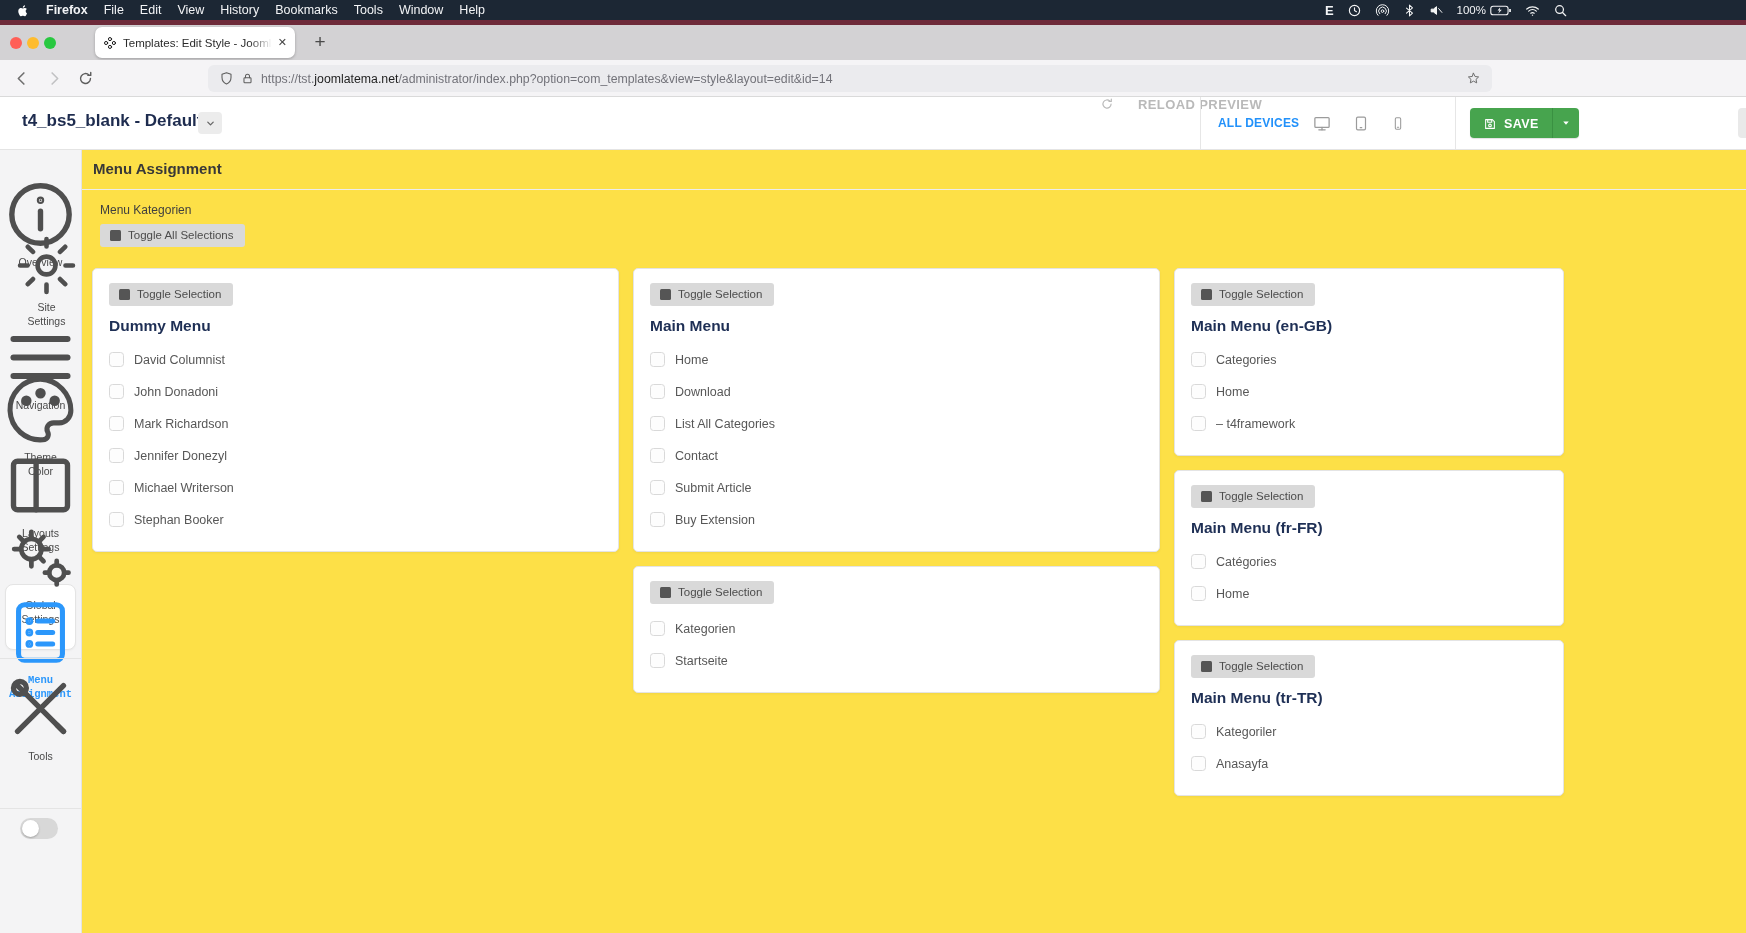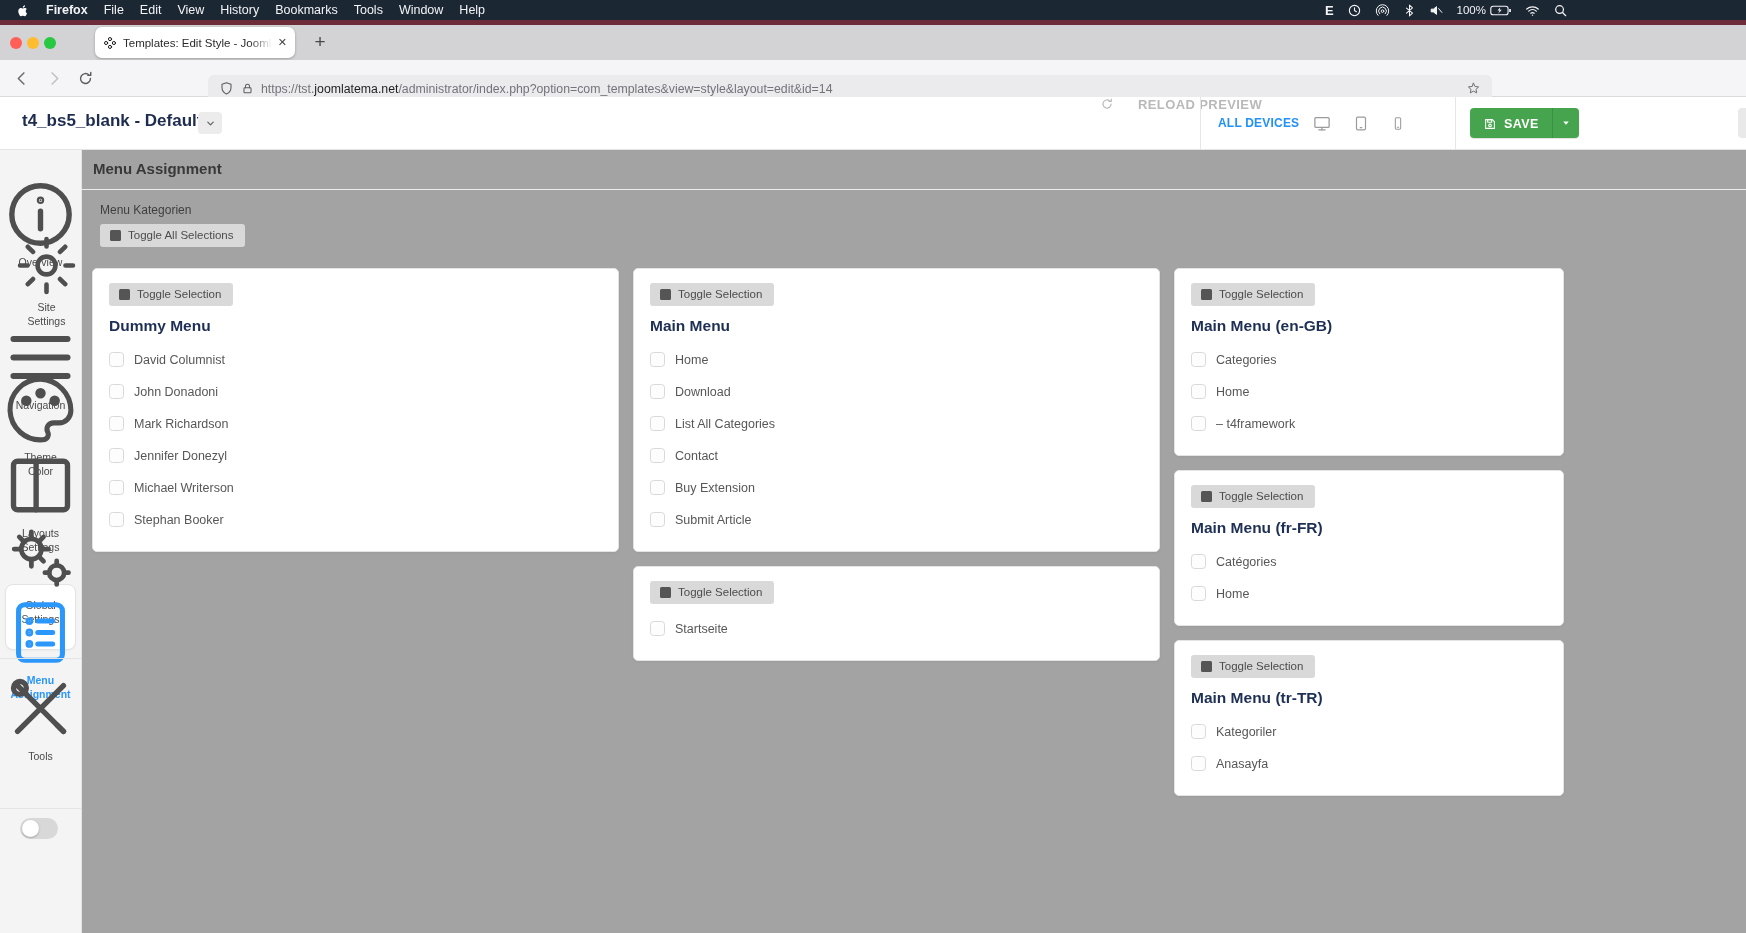--- a/index.html
+++ b/index.html
@@ -42,21 +42,21 @@
   #new-tab { position:absolute; left:306px; top:3px; font-size:19px; color:#4a4a4a; width:28px; height:28px;
     display:flex; align-items:center; justify-content:center; }
 
   
   #toolbar { position:absolute; left:0; top:60px; width:1746px; height:37px; background:#f5f4f6;
     border-bottom:1px solid #dadada; }
   .nav-ico { position:absolute; top:9px; width:19px; height:19px; }
   #back-btn { left:12px; color:#6f6f6f; }
   #fwd-btn { left:45px; color:#c1c1c3; }
   #reload-btn { left:77px; top:10px; width:17px; height:17px; color:#5d5d5d; }
-  #urlbar { position:absolute; left:208px; top:15px; width:1284px; height:27px; background:#ebebee;
+  #urlbar { position:absolute; left:208px; top:5px; width:1284px; height:27px; background:#ebebee;
     border-radius:6px; display:flex; align-items:center; padding:0 11px; gap:7px; }
   #shield { width:15px; height:15px; color:#5c5c5c; flex:none; }
   #lock { width:13px; height:13px; color:#5c5c5c; flex:none; }
   #url-text { font-size:12.3px; color:#73737a; white-space:nowrap; overflow:hidden; flex:1; }
   #url-text .domain { color:#1f1f1f; }
   #star { width:15px; height:15px; color:#6d6d6d; flex:none; margin-left:auto; }
 
   
   #app-header { position:absolute; left:0; top:97px; width:1746px; height:53px; background:#fff;
     border-bottom:1px solid #e4e4e4; }
@@ -86,32 +86,32 @@
     border-radius:4px 0 0 4px; }
 
   
   #sidebar { position:absolute; left:0; top:150px; width:82px; height:783px; background:#f4f4f5;
     border-right:1px solid #e3e3e3; }
   .sb-item { position:absolute; left:0; width:81px; text-align:center; color:#4a4a4a; cursor:default; }
   .sb-icon { width:18px; height:18px; margin:0 auto 2px auto; color:#4f4f4f; }
   .sb-label { font-size:10.5px; line-height:14px; }
   #sb-active-card { position:absolute; left:5px; top:434px; width:71px; height:66px; background:#fff;
     border:1px solid #e4e4e4; border-radius:8px; box-shadow:0 1px 2px rgba(0,0,0,.04); }
-  .sb-item.active { color:#2b97fb; font-weight:bold; }
+  .sb-item.active { color:#2b97fb; font-weight:bold;font-family:Liberation Mono, monospace; }
   .sb-item.active .sb-icon { color:#2b97fb; }
   .sb-divider { position:absolute; left:0; width:81px; height:1px; background:#e4e4e4; }
   #sb-div-1 { top:508px; }
   #sb-div-2 { top:658px; }
   #sb-toggle { position:absolute; left:20px; top:668px; width:38px; height:21px; background:#d8d8d8;
     border-radius:11px; }
   #sb-toggle-knob { position:absolute; left:2px; top:2px; width:17px; height:17px; background:#fff;
     border-radius:50%; box-shadow:0 1px 2px rgba(0,0,0,.25); }
 
   
-  #main { position:absolute; left:82px; top:150px; width:1664px; height:783px; background:#a3a3a3; }
+  #main { position:absolute; left:82px; top:150px; width:1664px; height:783px; background:#fde047; }
   #main-head { position:absolute; left:0; top:0; width:1664px; height:40px; border-bottom:1px solid #ececec; }
   #page-title { position:absolute; left:11px; top:10px; font-size:15px; font-weight:bold; color:#383838; }
   #menu-selection-label { position:absolute; left:18px; top:53px; font-size:12px; color:#3f3f3f; }
   .tgl-btn { display:inline-flex; align-items:center; gap:7px; background:#d9d9d9; border:none;
     border-radius:3px; padding:5px 12px 6px 10px; font-family:inherit; font-size:11.5px; color:#4c4c4c; cursor:default; }
   .tgl-sq { width:11px; height:11px; background:#555; border-radius:1.5px; flex:none; }
   #toggle-all-btn { position:absolute; left:18px; top:74px; }
   .col { position:absolute; top:118px; }
   #col-0 { left:10px; width:527px; }
   #col-1 { left:551px; width:527px; }
@@ -418,29 +418,32 @@
           <span class="cb"></span>
           <span class="cb-label">Download</span>
         </div><div class="card-item">
           <span class="cb"></span>
           <span class="cb-label">List All Categories</span>
         </div><div class="card-item">
           <span class="cb"></span>
           <span class="cb-label">Contact</span>
         </div><div class="card-item">
           <span class="cb"></span>
+          <span class="cb-label">Submit Article</span>
+        </div><div class="card-item">
+          <span class="cb"></span>
           <span class="cb-label">Buy Extension</span>
-        </div><div class="card-item">
-          <span class="cb"></span>
-          <span class="cb-label">Submit Article</span>
         </div></div>
       <div class="card"><button class="tgl-btn">
           <span class="tgl-sq"></span>
           <span>Toggle Selection</span>
         </button><div class="card-item">
+          <span class="cb"></span>
+          <span class="cb-label">Kategorien</span>
+        </div><div class="card-item">
           <span class="cb"></span>
           <span class="cb-label">Startseite</span>
         </div></div>
     </div>
   <div class="col" id="col-2">
       <div class="card"><button class="tgl-btn">
           <span class="tgl-sq"></span>
           <span>Toggle Selection</span>
         </button><div class="card-title">Main Menu (en-GB)</div><div class="card-item">
           <span class="cb"></span>

